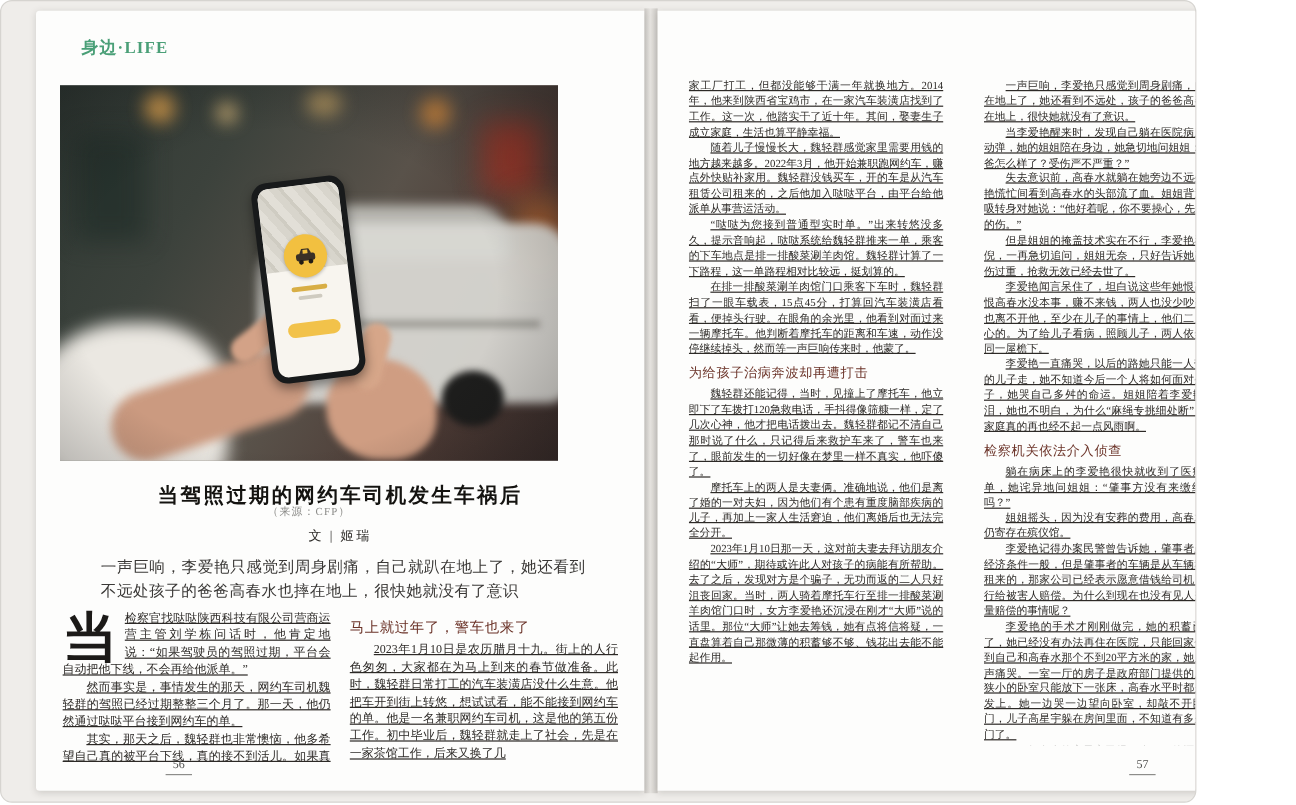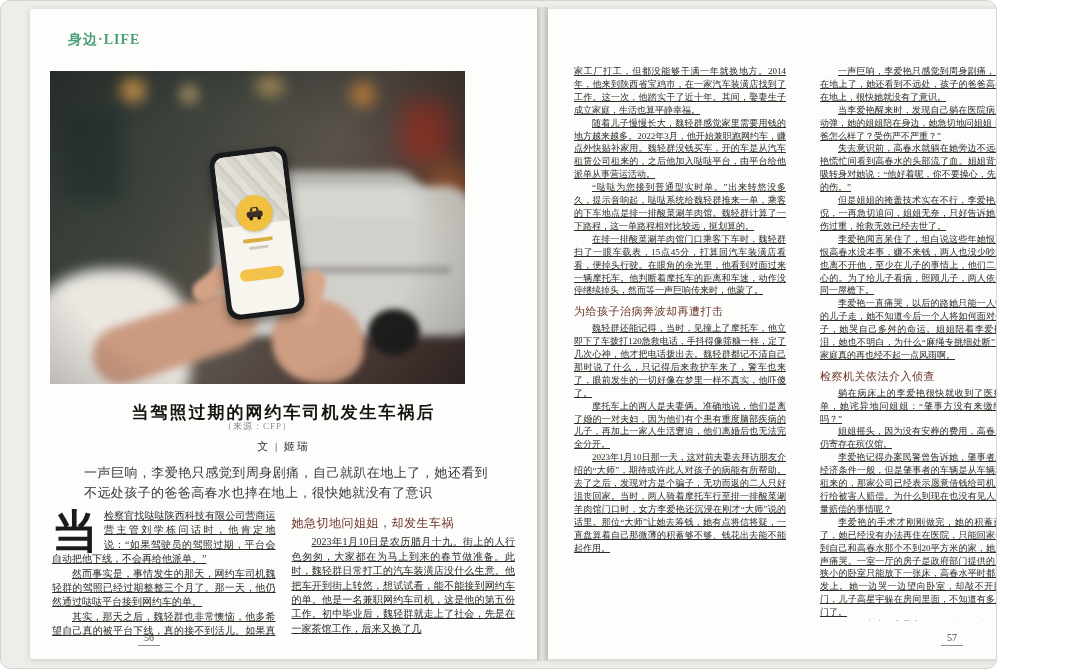--- a/index.html
+++ b/index.html
@@ -140,21 +140,21 @@
     <div class="byline">文 | 姬瑞</div>
     <div class="intro">一声巨响，李爱艳只感觉到周身剧痛，自己就趴在地上了，她还看到不远处孩子的爸爸高春水也摔在地上，很快她就没有了意识</div>
 
     <div class="cols-left">
       <div class="col">
         <p class="p-drop"><span class="dropcap">当</span><span>检察官找哒哒陕西科技有限公司营商运营主管刘学栋问话时，他肯定地说：“如果驾驶员的驾照过期，平台会自动把他下线，不会再给他派单。”</span></p>
         <p>然而事实是，事情发生的那天，网约车司机魏轻群的驾照已经过期整整三个月了。那一天，他仍然通过哒哒平台接到网约车的单。</p>
         <p>其实，那天之后，魏轻群也非常懊恼，他多希望自己真的被平台下线，真的接不到活儿。如果真是那样，</p>
       </div>
       <div class="col">
-        <h3 class="sec">她急切地问姐姐，却发生车祸</h3>
+        <h3 class="sec">马上就过年了，警车也来了</h3>
         <p>2023年1月10日是农历腊月十九。街上的人行色匆匆，大家都在为马上到来的春节做准备。此时，魏轻群日常打工的汽车装潢店没什么生意。他把车开到街上转悠，想试试看，能不能接到网约车的单。他是一名兼职网约车司机，这是他的第五份工作。初中毕业后，魏轻群就走上了社会，先是在一家茶馆工作，后来又换了几</p>
       </div>
     </div>
 
     <div class="pagenum pn-left">56</div>
   </div>
 
   <div class="spine"></div>
 
   <div class="page page-right">

